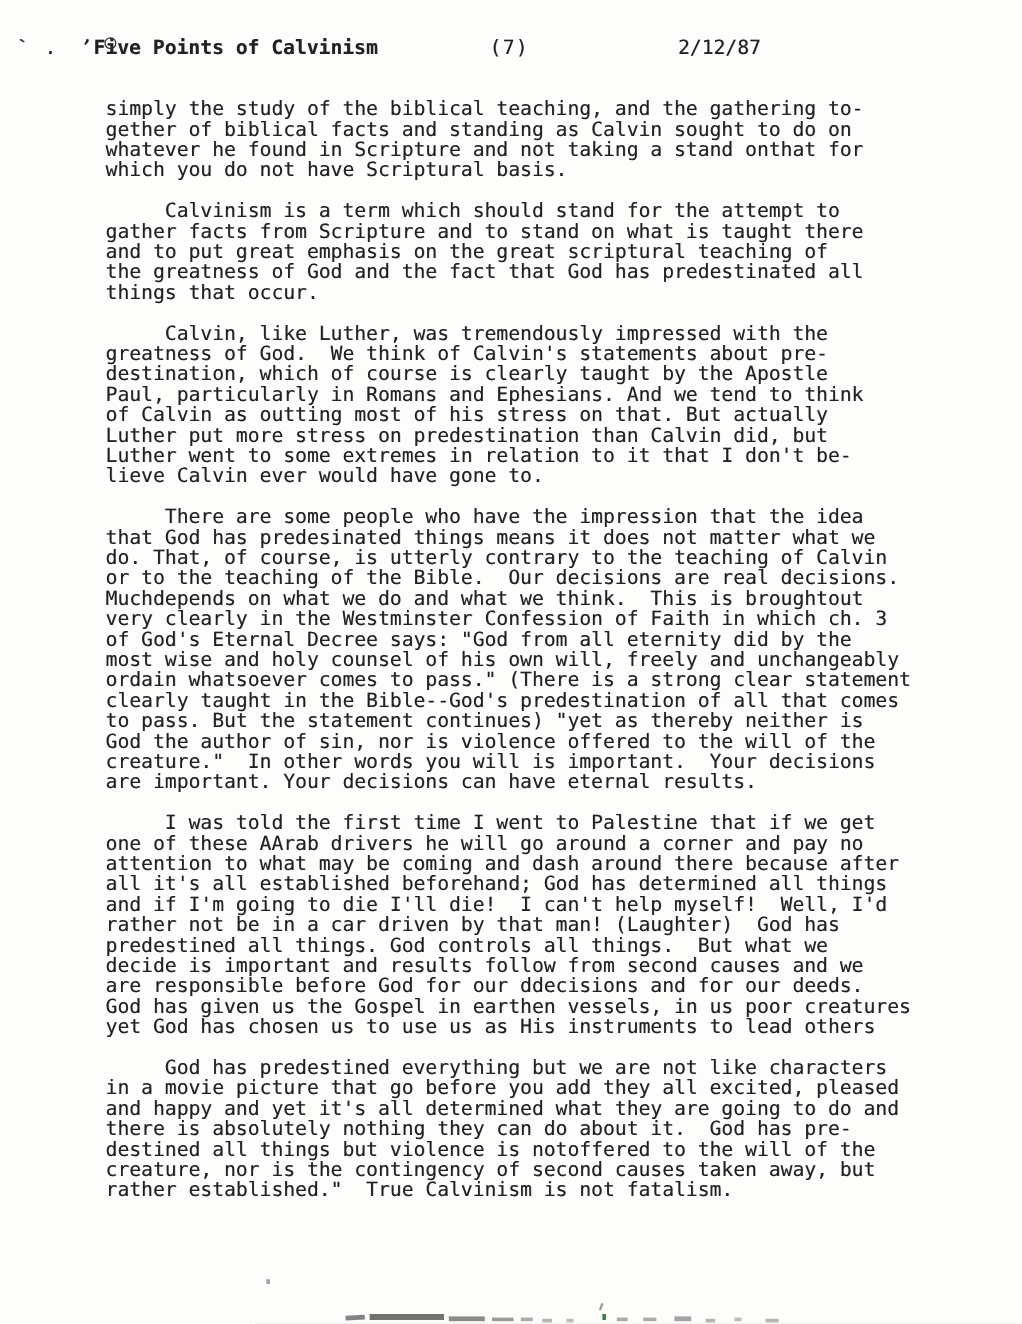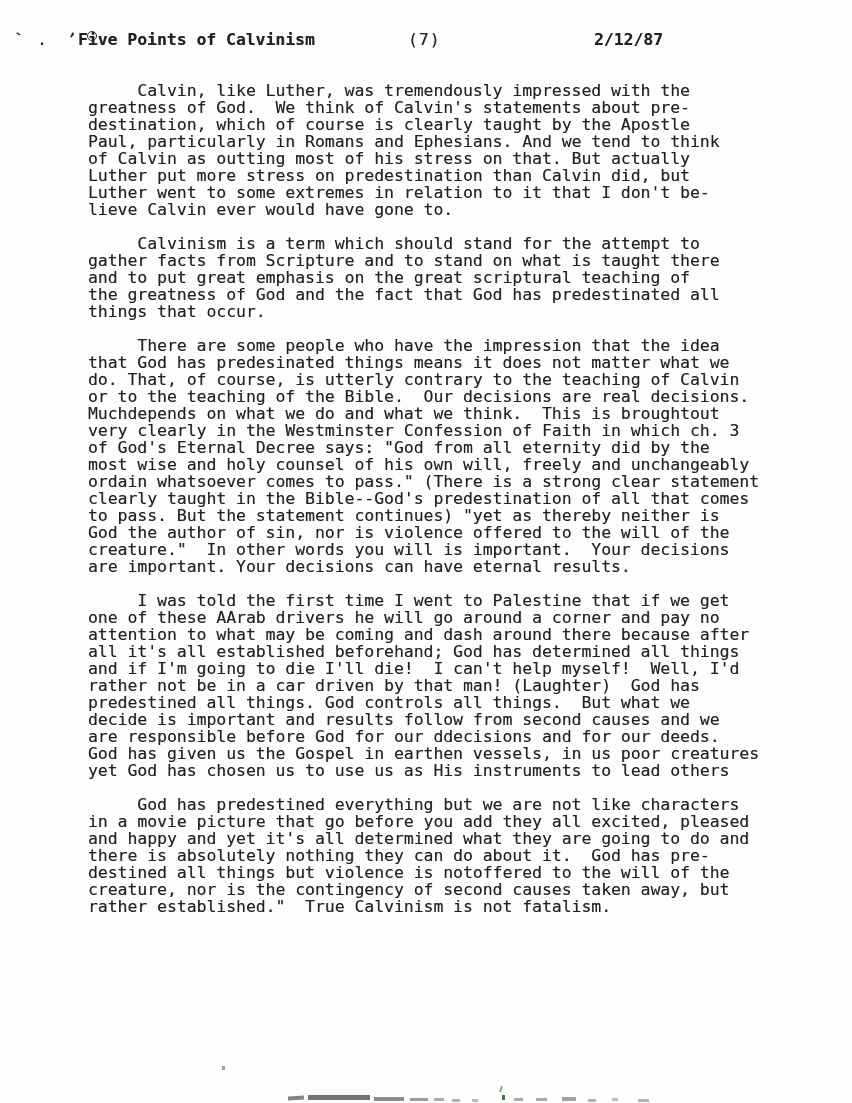--- a/index.html
+++ b/index.html
@@ -24,21 +24,21 @@
     font-size: 16.4px;
     line-height: 17px;
     white-space: pre;
     text-shadow: 0.35px 0 0 rgba(20,20,20,0.45);
   }
   .stray-m1 { left: 16px;  top: 29px; transform: rotate(-18deg); color:#2a2a2a; }
   .stray-m2 { left: 37px;  }
   .stray-m3 { left: 66px;  top: 28px; transform: rotate(12deg); }
   .doc-title { left: 78px; font-weight: bold; }
   .page-num  { left: 408px; letter-spacing: 1px; }
-  .doc-date  { left: 594px; font-weight: bold; }
+  .doc-date  { left: 565px; }
   .overstrike-ring {
     position: absolute;
     left: 87px;
     top: 31px;
     width: 8px;
     height: 8px;
     border: 1.4px solid #2e2e2e;
     border-radius: 50%;
   }
   
@@ -83,33 +83,37 @@
     <span class="stray-m1">`</span>
     <span class="stray-m2">.</span>
     <span class="stray-m3">’</span>
     <span class="doc-title">Five Points of Calvinism</span>
     <span class="page-num">(7)</span>
     <span class="doc-date">2/12/87</span>
     <div class="overstrike-ring"></div>
   </div>
 
   <div class="doc-body">
+    <p class="para">simply the study of the biblical teaching, and the gathering to-
+gether of biblical facts and standing as Calvin sought to do on
+whatever he found in Scripture and not taking a stand onthat for
+which you do not have Scriptural basis.</p>
+    <p class="para">     Calvinism is a term which should stand for the attempt to
+gather facts from Scripture and to stand on what is taught there
+and to put great emphasis on the great scriptural teaching of
+the greatness of God and the fact that God has predestinated all
+things that occur.</p>
     <p class="para">     Calvin, like Luther, was tremendously impressed with the
 greatness of God.  We think of Calvin's statements about pre-
 destination, which of course is clearly taught by the Apostle
 Paul, particularly in Romans and Ephesians. And we tend to think
 of Calvin as outting most of his stress on that. But actually
 Luther put more stress on predestination than Calvin did, but
 Luther went to some extremes in relation to it that I don't be-
 lieve Calvin ever would have gone to.</p>
-    <p class="para">     Calvinism is a term which should stand for the attempt to
-gather facts from Scripture and to stand on what is taught there
-and to put great emphasis on the great scriptural teaching of
-the greatness of God and the fact that God has predestinated all
-things that occur.</p>
     <p class="para">     There are some people who have the impression that the idea
 that God has predesinated things means it does not matter what we
 do. That, of course, is utterly contrary to the teaching of Calvin
 or to the teaching of the Bible.  Our decisions are real decisions.
 Muchdepends on what we do and what we think.  This is broughtout
 very clearly in the Westminster Confession of Faith in which ch. 3
 of God's Eternal Decree says: "God from all eternity did by the
 most wise and holy counsel of his own will, freely and unchangeably
 ordain whatsoever comes to pass." (There is a strong clear statement
 clearly taught in the Bible--God's predestination of all that comes

